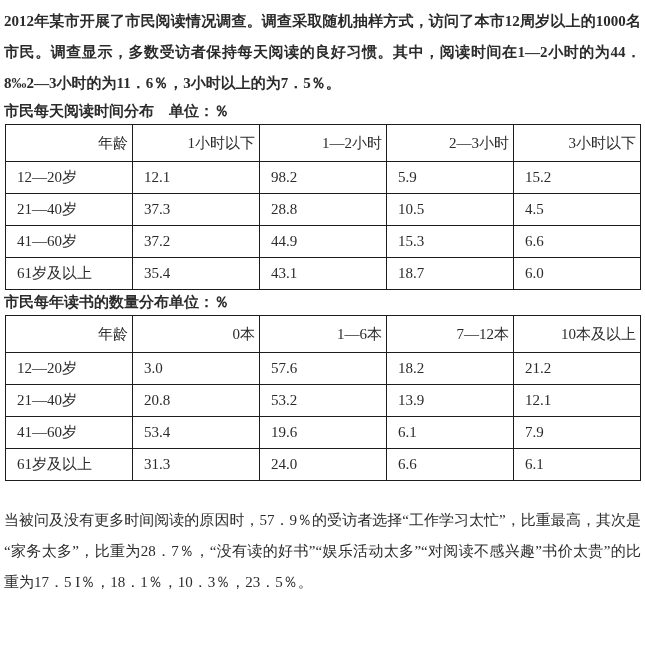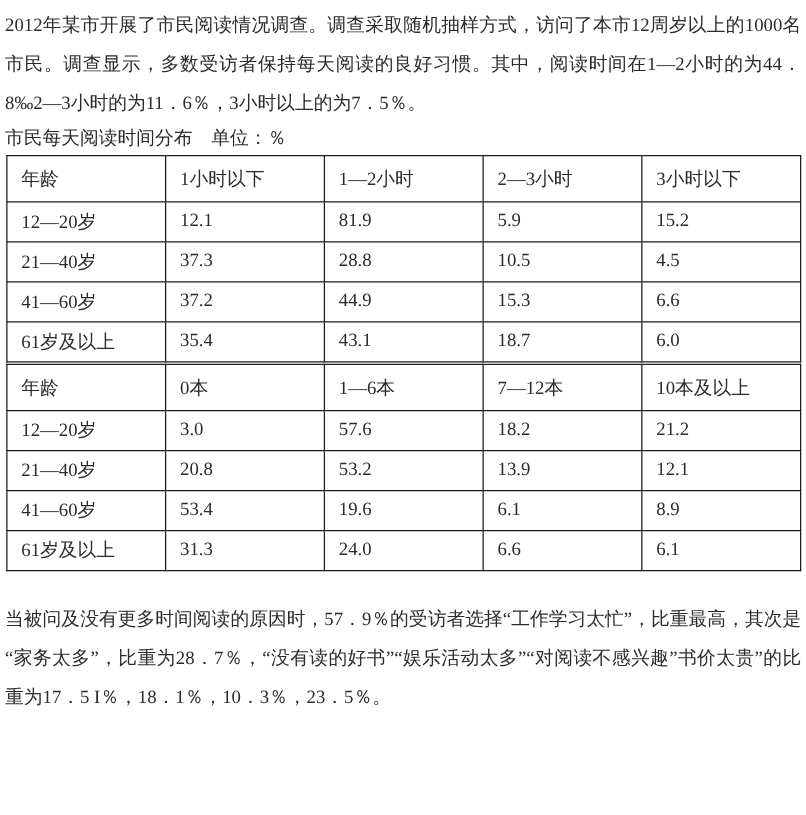--- a/index.html
+++ b/index.html
@@ -16,45 +16,46 @@
     color: #2b2b2b;
   }
   .doc {
     padding: 4px 4px 0 4px;
   }
   p.para {
     margin: 0;
     line-height: 31px;
     text-align: justify;
   }
-  p.para.intro   { margin-top: 2px; }
+  p.para.intro   { margin-top: 2px; font-weight: bold; }
   p.para.middle  { margin-top: 4px; }
   p.para.closing { margin-top: 24px; }
   .table-caption {
     line-height: 24px;
     margin: 0;
     white-space: pre;
+    font-weight: bold;
   }
   table.data-table {
     border-collapse: collapse;
     table-layout: fixed;
     width: 636px;
     margin: 1px 0 0 1px;
   }
   table.data-table th,
   table.data-table td {
     border: 1px solid #1c1c1c;
     font-weight: normal;
     text-align: left;
     vertical-align: middle;
     padding: 0 4px 0 11px;
     font-size: 15px;
     overflow: hidden;
   }
-  table.data-table th { height: 36px; }
+  table.data-table th { height: 36px; text-align: right; }
   table.data-table td { height: 31px; }
 </style>
 </head>
 <body>
 
 <div class="doc">
 
   <p class="para intro">2012年某市开展了市民阅读情况调查。调查采取随机抽样方式，访问了本市12周岁以上的1000名市民。调查显示，多数受访者保持每天阅读的良好习惯。其中，阅读时间在1—2小时的为44．8‰2—3小时的为11．6％，3小时以上的为7．5％。</p>
 
   <div class="table-caption">市民每天阅读时间分布　单位：％</div>
@@ -66,21 +67,21 @@
           <th>1小时以下</th>
           <th>1—2小时</th>
           <th>2—3小时</th>
           <th>3小时以下</th>
         </tr>
     </thead>
     <tbody>
         <tr>
           <td>12—20岁</td>
           <td>12.1</td>
-          <td>81.9</td>
+          <td>98.2</td>
           <td>5.9</td>
           <td>15.2</td>
         </tr>
         <tr>
           <td>21—40岁</td>
           <td>37.3</td>
           <td>28.8</td>
           <td>10.5</td>
           <td>4.5</td>
         </tr>
@@ -95,20 +96,21 @@
           <td>61岁及以上</td>
           <td>35.4</td>
           <td>43.1</td>
           <td>18.7</td>
           <td>6.0</td>
         </tr>
       </tbody>
   </table>
 
 
+  <div class="table-caption">市民每年读书的数量分布单位：％</div>
 
   <table class="data-table" data-table="table2">
     <thead>
       <tr>
           <th>年龄</th>
           <th>0本</th>
           <th>1—6本</th>
           <th>7—12本</th>
           <th>10本及以上</th>
         </tr>
@@ -126,21 +128,21 @@
           <td>20.8</td>
           <td>53.2</td>
           <td>13.9</td>
           <td>12.1</td>
         </tr>
         <tr>
           <td>41—60岁</td>
           <td>53.4</td>
           <td>19.6</td>
           <td>6.1</td>
-          <td>8.9</td>
+          <td>7.9</td>
         </tr>
         <tr>
           <td>61岁及以上</td>
           <td>31.3</td>
           <td>24.0</td>
           <td>6.6</td>
           <td>6.1</td>
         </tr>
       </tbody>
   </table>

